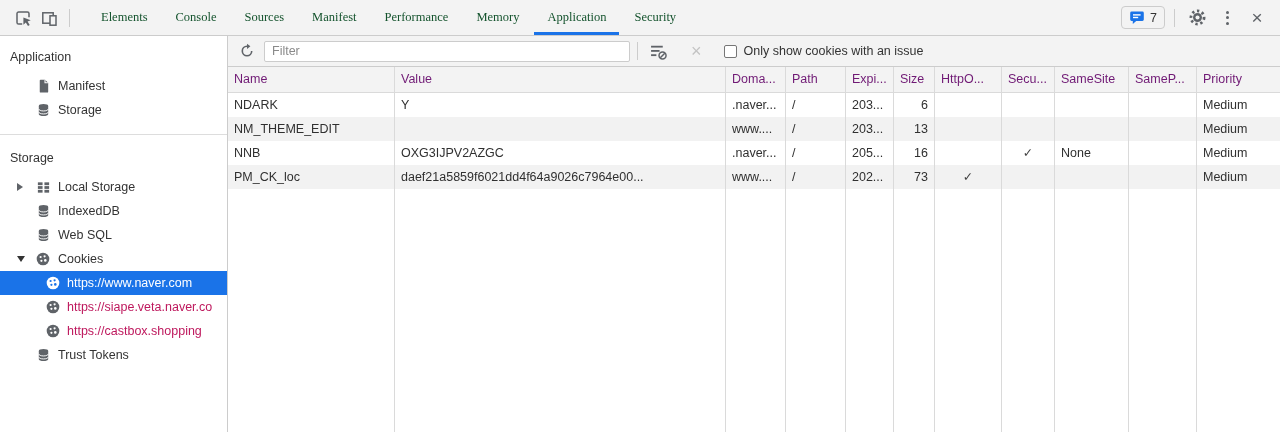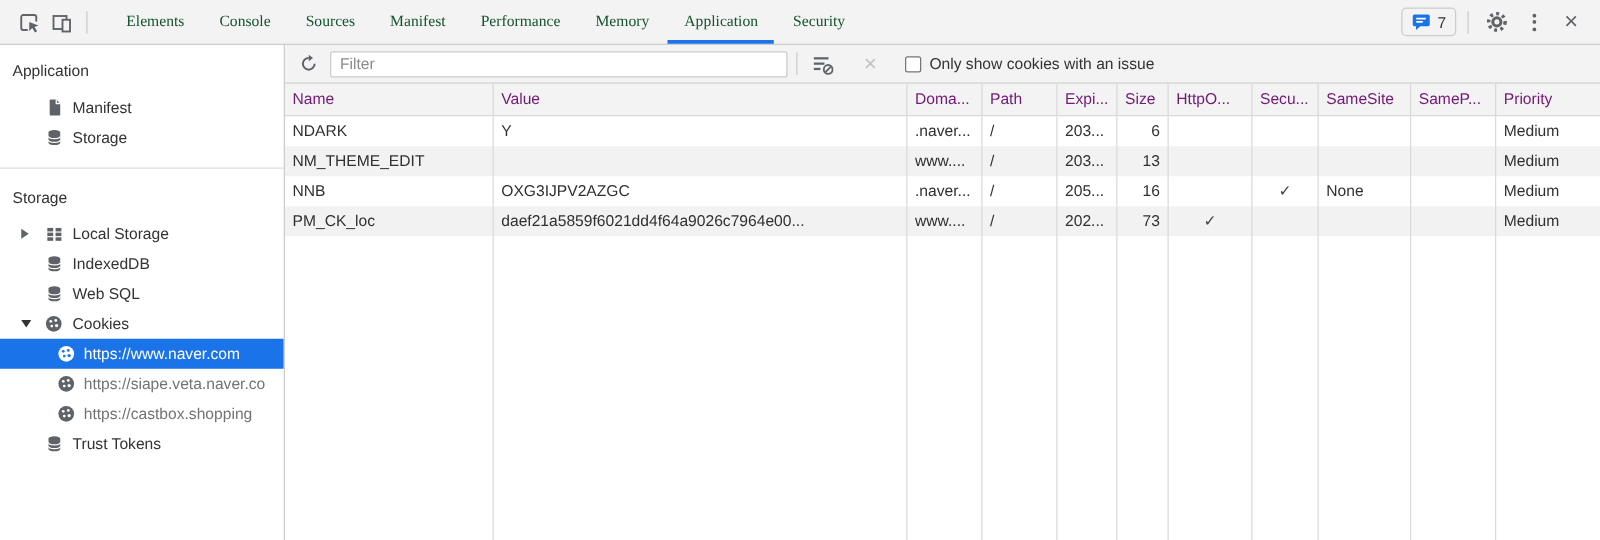--- a/index.html
+++ b/index.html
@@ -28,21 +28,21 @@
   
   .sidebar { width:228px; flex:0 0 228px; border-right:1px solid #ccc; background:#fff; padding-top:9px; overflow:hidden; }
   .section-title { height:24px; display:flex; align-items:center; padding-left:10px; color:#333; margin-bottom:5px; }
   .side-item { height:24px; display:flex; align-items:center; padding-left:35px; cursor:pointer; white-space:nowrap; color:#333; }
   .side-item .ic, .tree-row .ic { width:16px; height:16px; margin-right:7px; color:#5f6368; flex:0 0 16px; display:flex; align-items:center; justify-content:center; }
   .sidebar-divider { border-top:1px solid #ddd; margin-top:12px; margin-bottom:11px; }
   .tree-row { height:24px; display:flex; align-items:center; padding-left:14px; cursor:pointer; white-space:nowrap; color:#333; }
   .arrow-slot { width:21px; flex:0 0 21px; display:flex; align-items:center; justify-content:flex-start; padding-left:3px; }
   .tri-right { width:0; height:0; border-left:6px solid #5f6368; border-top:4px solid transparent; border-bottom:4px solid transparent; }
   .tri-down { width:0; height:0; border-top:6px solid #333; border-left:4px solid transparent; border-right:4px solid transparent; }
-  .tree-sub { height:24px; display:flex; align-items:center; padding-left:45px; cursor:pointer; white-space:nowrap; color:#737373; overflow:hidden; }
+  .tree-sub { height:24px; display:flex; align-items:center; padding-left:45px; cursor:pointer; white-space:nowrap; color:#be185d; overflow:hidden; }
   .tree-sub .ic { width:16px; height:16px; margin-right:6px; color:#5f6368; flex:0 0 16px; }
   .tree-sub.selected { background:#1a73e8; color:#fff; }
   .tree-sub.selected .ic { color:#fff; --dot:#1a73e8; }
   .cookie-dot { fill:var(--dot,#fff); }
 
   
   .main { flex:1; display:flex; flex-direction:column; min-width:0; }
   .toolbar { height:31px; flex:0 0 31px; background:#f3f3f3; border-bottom:1px solid #ccc; display:flex; align-items:center; padding-left:6px; --hole:#f3f3f3; }
   .toolbar .icon-btn { width:26px; height:26px; display:flex; align-items:center; justify-content:center; color:#5f6368; cursor:pointer; }
   .filter-input { width:366px; height:21px; margin-left:4px; border:1px solid #ccc; border-radius:2px; background:#fff; padding:0 7px; font-family:"Liberation Sans",sans-serif; font-size:12.5px; color:#4c1d95; outline:none; }

